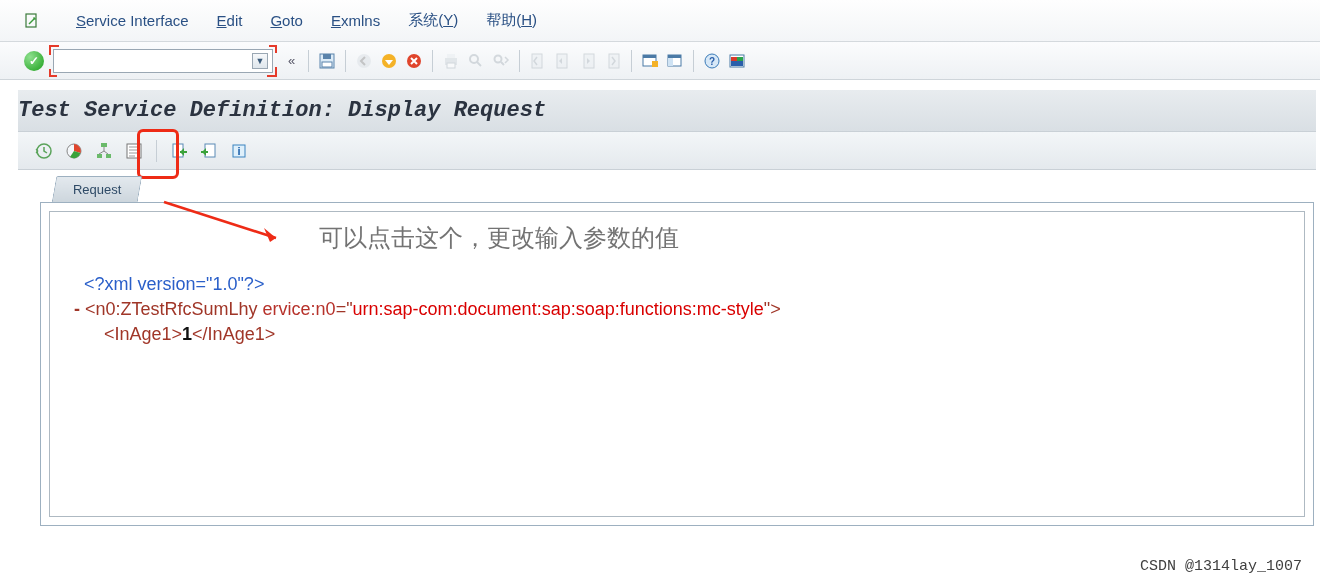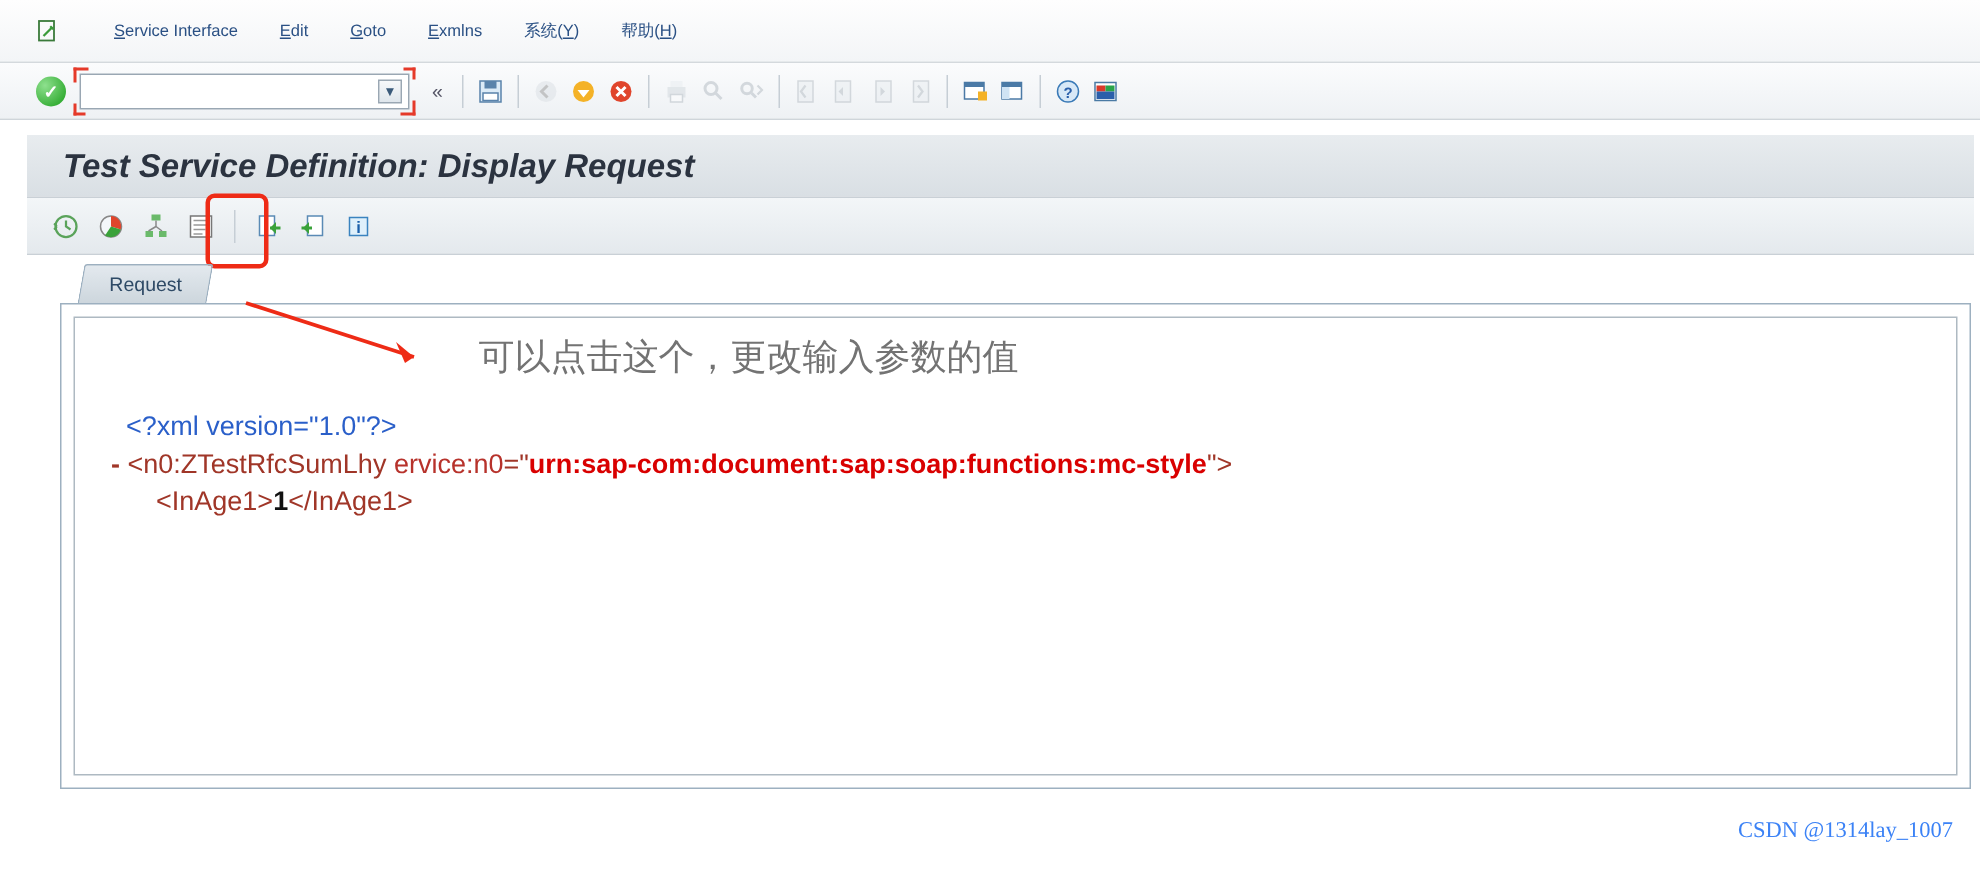--- a/index.html
+++ b/index.html
@@ -1,18 +1,18 @@
 <!DOCTYPE html>
 <html><head>
   <meta charset="utf-8">
   <style>
     * { box-sizing: border-box; margin: 0; padding: 0; }
     body { font-family: Arial, sans-serif; font-size: 13px; background: #fff; width: 1320px; height: 581px; overflow: hidden; position: relative; }
     
-    .menubar { height: 42px; background: linear-gradient(#fefefe, #f3f5f7); border-bottom: 1px solid #d4d9dd; display: flex; align-items: center; padding-left: 24px; gap: 28px; color: #2a5084; font-size: 11px; }
+    .menubar { height: 42px; background: linear-gradient(#fefefe, #f3f5f7); border-bottom: 1px solid #d4d9dd; display: flex; align-items: center; padding-left: 24px; gap: 28px; color: #2a5084; font-size: 15px; }
     .menubar .doc-icon { width: 16px; height: 16px; margin-right: 8px; }
     .menubar .mitem { cursor: pointer; }
     .menubar .mitem .ul { text-decoration: underline; }
     
     .toolbar { height: 38px; background: linear-gradient(#fbfcfd, #eef1f4); border-bottom: 1px solid #cfd5da; display: flex; align-items: center; padding-left: 24px; gap: 3px; }
     .tb-check { width: 20px; height: 20px; border-radius: 50%; background: radial-gradient(circle at 30% 30%, #8ee08e, #1a9e1a); display:flex;align-items:center;justify-content:center;color:#fff;font-size:12px;font-weight:bold; }
     .combo-wrap { position: relative; width: 220px; height: 24px; margin: 0 6px; }
     .combo-wrap::before, .combo-wrap::after { content:''; position:absolute; width:8px; height:8px; border:2px solid #e53a2a; }
     .combo-wrap::before { top:-4px; left:-4px; border-right:none; border-bottom:none; }
     .combo-wrap::after { bottom:-4px; right:-4px; border-left:none; border-top:none; }
@@ -20,46 +20,46 @@
     .combo-wrap .corner-tr { top:-4px; right:-4px; border-left:none; border-bottom:none; }
     .combo-wrap .corner-bl { bottom:-4px; left:-4px; border-right:none; border-top:none; }
     .combo { width:100%; height:100%; border:1px solid #9aa7b3; background:#fff; display:flex; align-items:center; justify-content:flex-end; padding-right:4px; }
     .combo .arrow { width:16px; height:16px; background:linear-gradient(#f6f8fa,#dfe6ec); border:1px solid #9aa7b3; display:flex; align-items:center; justify-content:center; font-size:9px; color:#3a5a7a; }
     .chev { font-size:13px; color:#556; padding:0 6px; }
     .sep { width:1px; height:22px; background:#c6ced5; margin:0 4px; }
     .tbtn { width:22px; height:22px; display:flex; align-items:center; justify-content:center; border:1px solid transparent; border-radius:2px; cursor:pointer; }
     .tbtn svg { width:18px; height:18px; }
     .tbtn.dim { opacity:0.45; cursor:default; }
     
-    .title-row { height: 42px; background: linear-gradient(#e8ecef, #d9dfe4); display:flex; align-items:center; padding-left:24px; border-bottom:1px solid #c9d0d6; margin-top:10px; margin-left:18px; margin-right:4px; }
+    .title-row { height: 42px; background: linear-gradient(#e8ecef, #d9dfe4); display:flex; align-items:center; border-bottom:1px solid #c9d0d6; margin-top:10px; margin-left:18px; margin-right:4px;font-family:Liberation Mono, monospace; }
     .page-title { font-size: 22px; font-weight: bold; font-style: italic; color: #2b3340; }
     
     .apptoolbar { height: 38px; background: linear-gradient(#f3f6f8, #e4e9ed); display:flex; align-items:center; padding-left:14px; gap:6px; margin-left:18px; margin-right:4px; border-bottom:1px solid #c9d0d6; position:relative; }
     .apptoolbar .tbtn { width:24px; height:24px; }
     .highlight-box { position:absolute; border:3px solid #ee2b16; border-radius:6px; pointer-events:none; }
     
     .annot { position:absolute; color:#737373; font-size:24px; font-family: Liberation Serif, serif; margin-left: 23px; }
     .arrow-svg { position:absolute; pointer-events:none; }
     
     .tab-area { margin-left:40px; margin-right:6px; margin-top:4px; }
     .tab-strip { height:28px; position:relative; }
     .tab { position:absolute; bottom:0; left:14px; height:26px; padding:0 18px; background:linear-gradient(#e3e9ee,#cdd6dd); border:1px solid #9db0c0; border-bottom:none; display:flex; align-items:center; color:#2e4a66; font-size:13px; border-radius:2px 2px 0 0; transform:skewX(-10deg); }
     .tab span { transform:skewX(10deg); }
     .tab-body { border:1px solid #9db0c0; background:#fff; height:324px; padding:8px; }
     .tab-inner { border:1px solid #aeb9c2; height:100%; padding:60px 24px 16px 24px; font-family: "Segoe UI", Verdana, sans-serif; font-size:18px; line-height:1.4; }
     
     .xml-line { white-space:pre; }
     .pi { color:#2a5fc9; }
     .tag { color:#a03628; }
     .attr { color:#b7322b; }
-    .attrval { color:#d90000; font-weight:bold; }
+    .attrval { color:#d90000; font-weight:normal; }
     .minus { color:#a03628; font-weight:bold; }
     .txt { color:#111; font-weight:bold; }
     
-    .watermark { position:absolute; right:18px; bottom:18px; color:#3b82f6; font-size:15px; font-family: Liberation Serif, serif; }
+    .watermark { position:absolute; right:18px; bottom:6px; color:#404040; font-size:15px; font-family: Liberation Mono, monospace; }
   </style>
 </head>
 <body>
 
 <div class="menubar">
   <svg class="doc-icon" viewBox="0 0 16 16">
       <rect x="2" y="1" width="10" height="13" fill="none" stroke="#3a7a3a" stroke-width="1.2"></rect>
       <path d="M5 11 L11 5" stroke="#3a9a3a" stroke-width="1.5"></path>
       <path d="M10 4 L12 6 L11 7 L9 5 Z" fill="#3a9a3a"></path>
     </svg>

